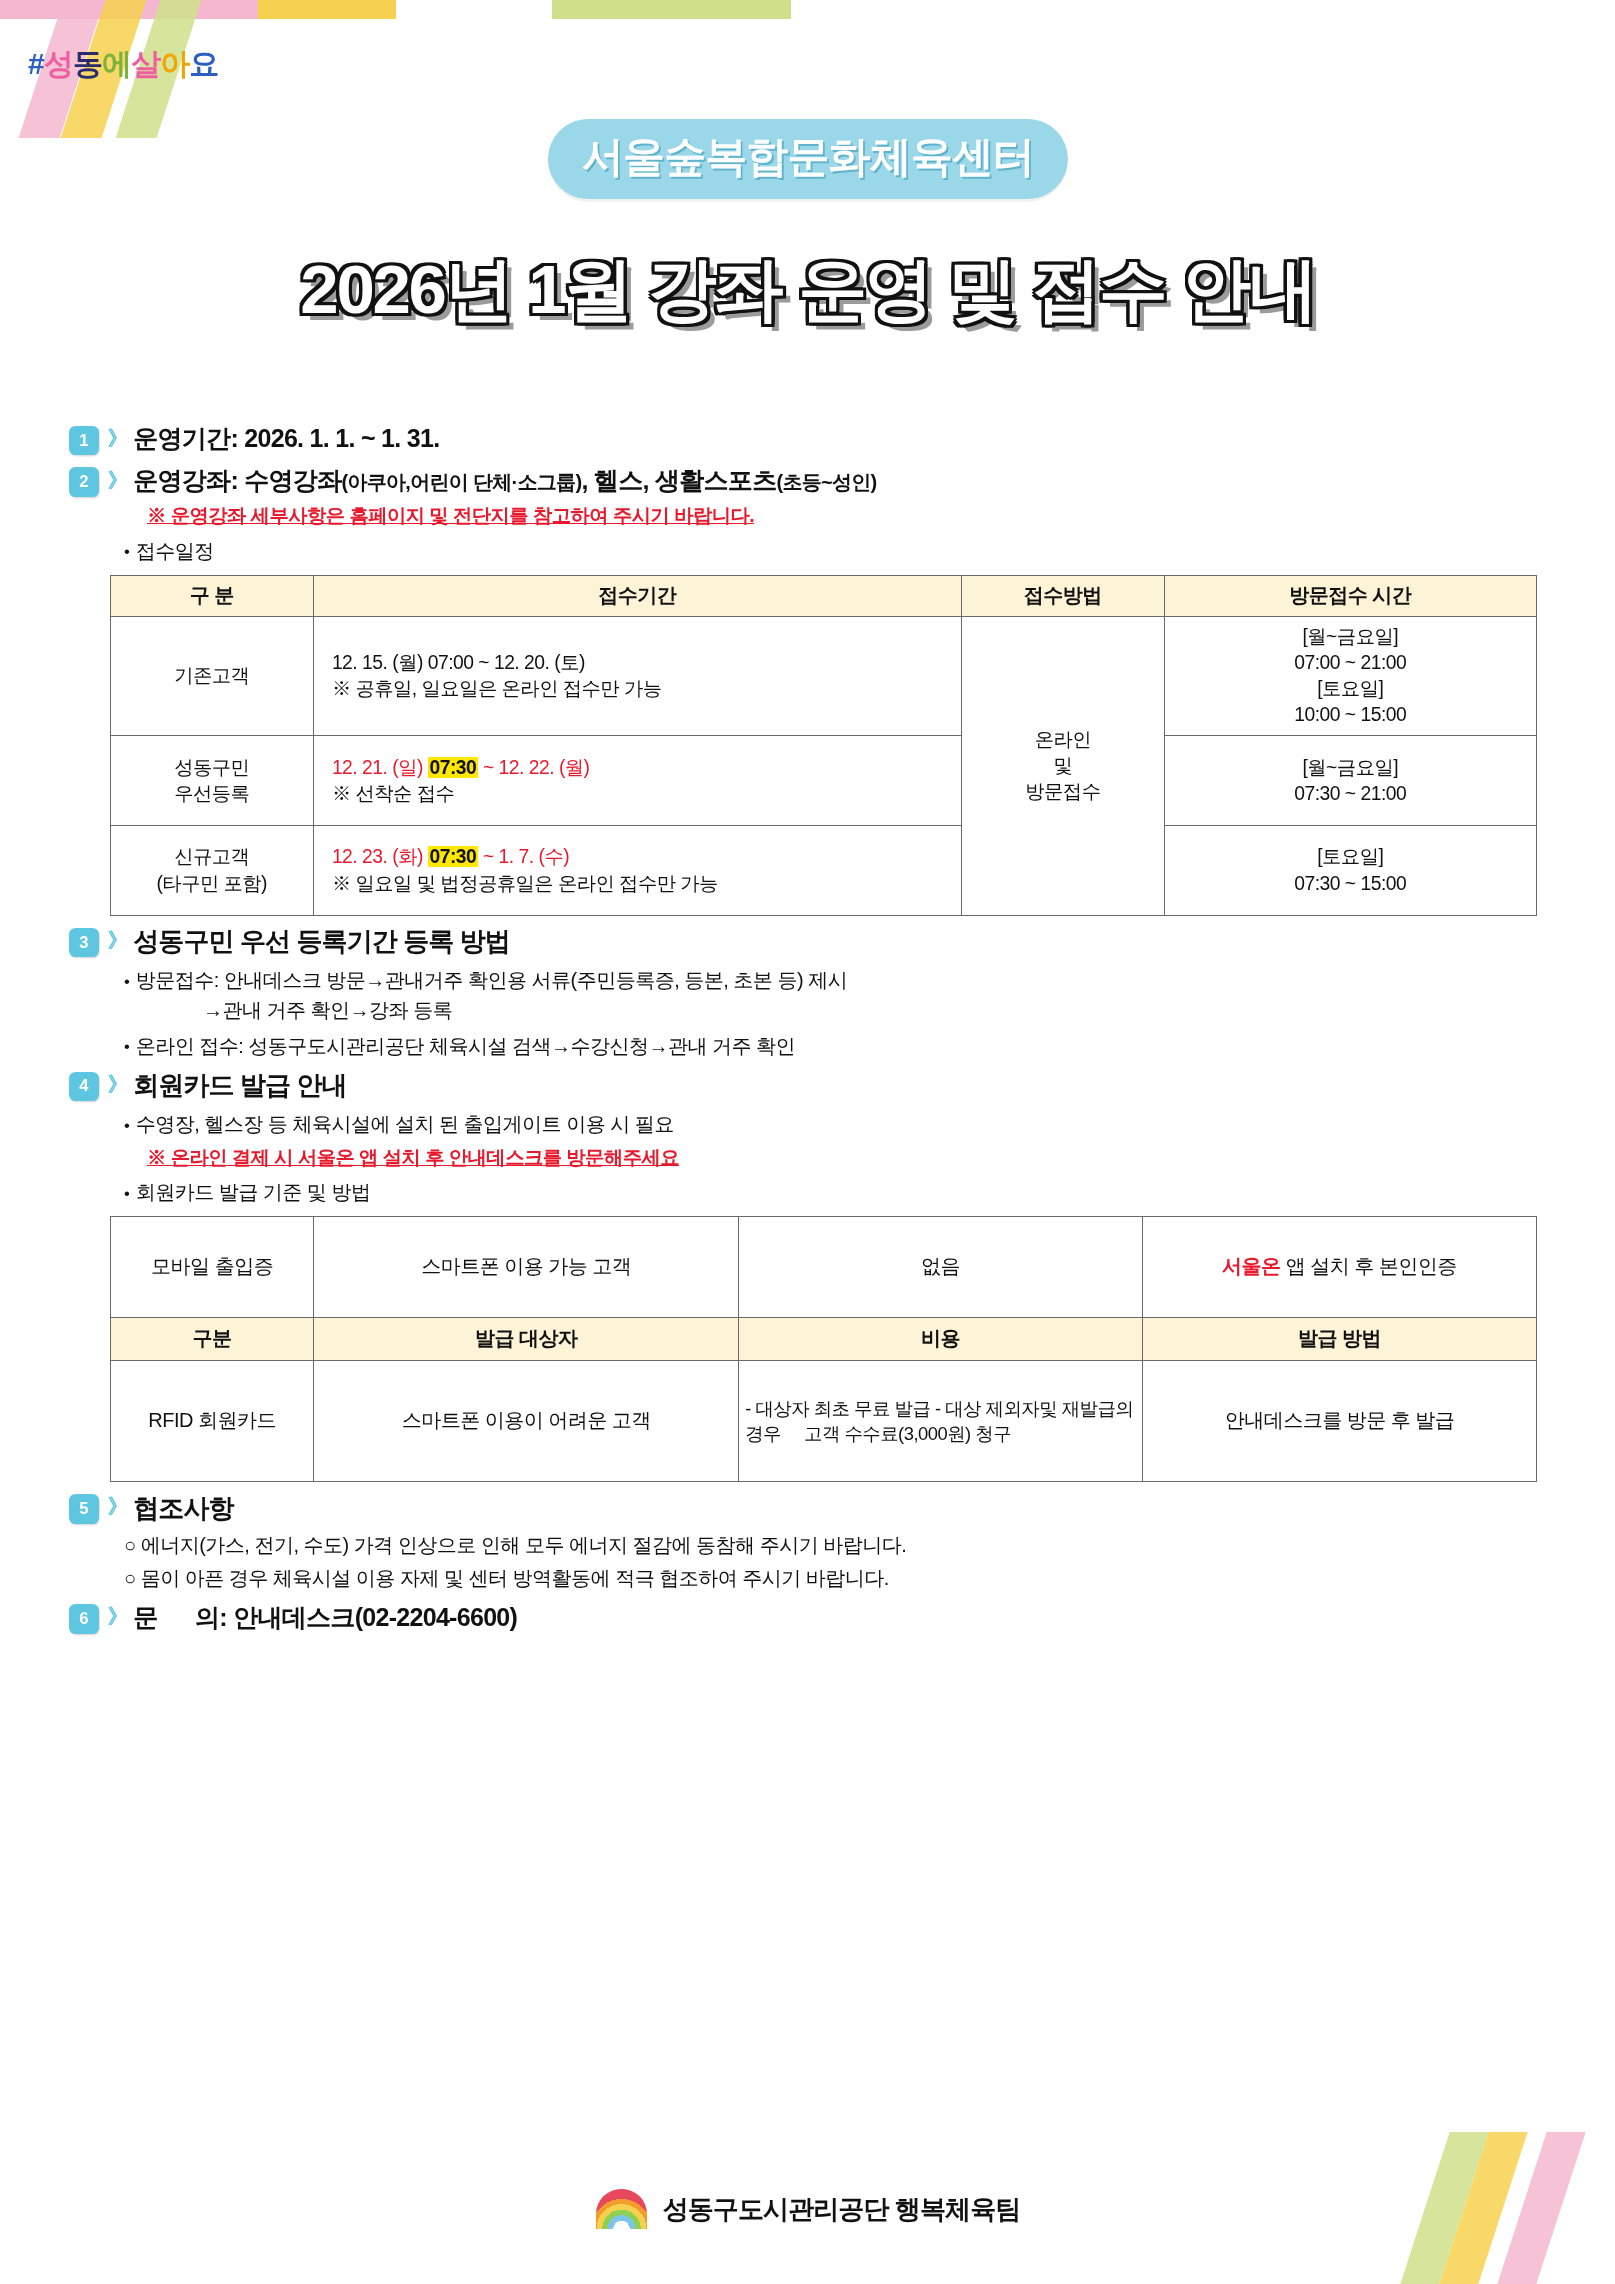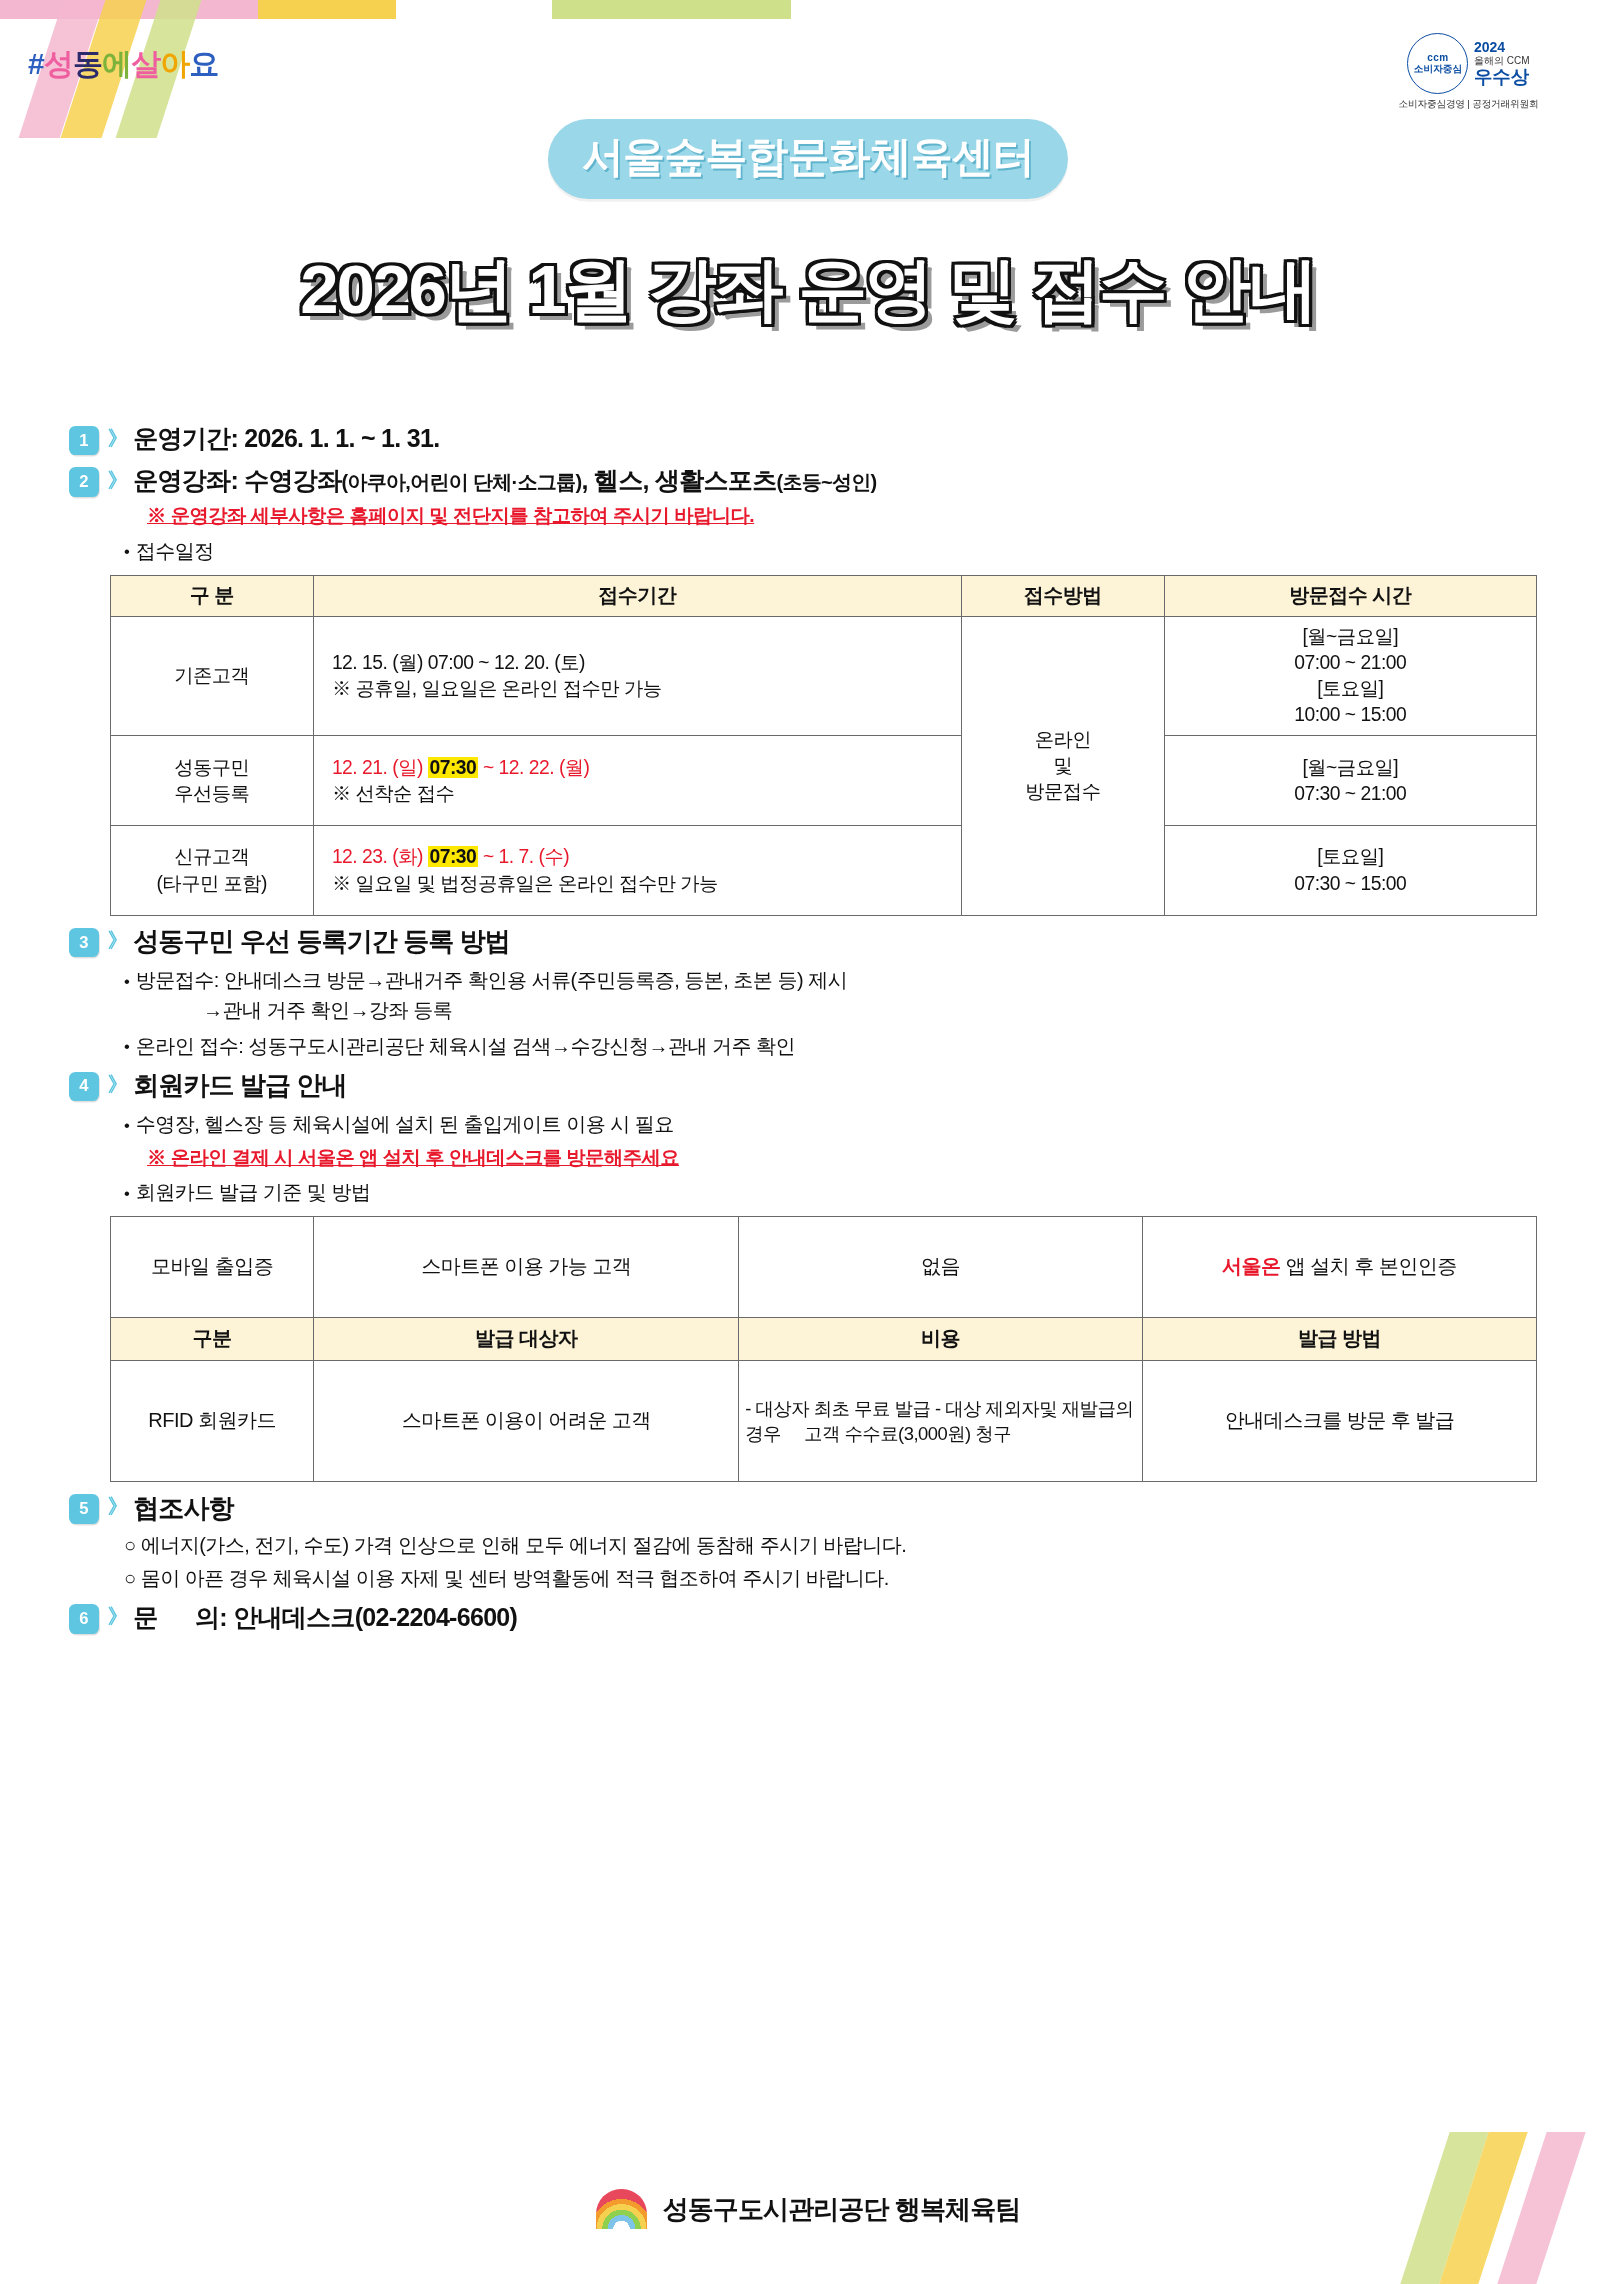--- a/index.html
+++ b/index.html
@@ -175,34 +175,20 @@
   <div class="corner-strip cs3"></div>
 
   <div class="bot-strip bs1"></div>
   <div class="bot-strip bs2"></div>
   <div class="bot-strip bs3"></div>
 
   <div class="hashtag">
     <span class="h-blue">#</span><span class="h-pink">성</span><span class="h-dark">동</span><span class="h-green">에</span><span class="h-pink">살</span><span class="h-yellow">아</span><span class="h-blue">요</span>
   </div>
 
-  <div class="ccm">
-    <div class="ccm-row">
-      <div class="ccm-circle">
-        <div class="c1">ccm</div>
-        <div class="c2" style="font-size:9.7px">소비자중심</div>
-      </div>
-      <div class="ccm-txt">
-        <div class="t1">2024</div>
-        <div class="t2">올해의 CCM</div>
-        <div class="t3">우수상</div>
-      </div>
-    </div>
-    <div class="ccm-sub">소비자중심경영 | 공정거래위원회</div>
-  </div>
 
   <div class="pill">
     <span>서울숲복합문화체육센터</span>
   </div>
   <div class="bigtitle">2026년 1월 강좌 운영 및 접수 안내</div>
 
   <div class="content">
 
     <div class="num-line">
       <div class="num-badge">1</div>

